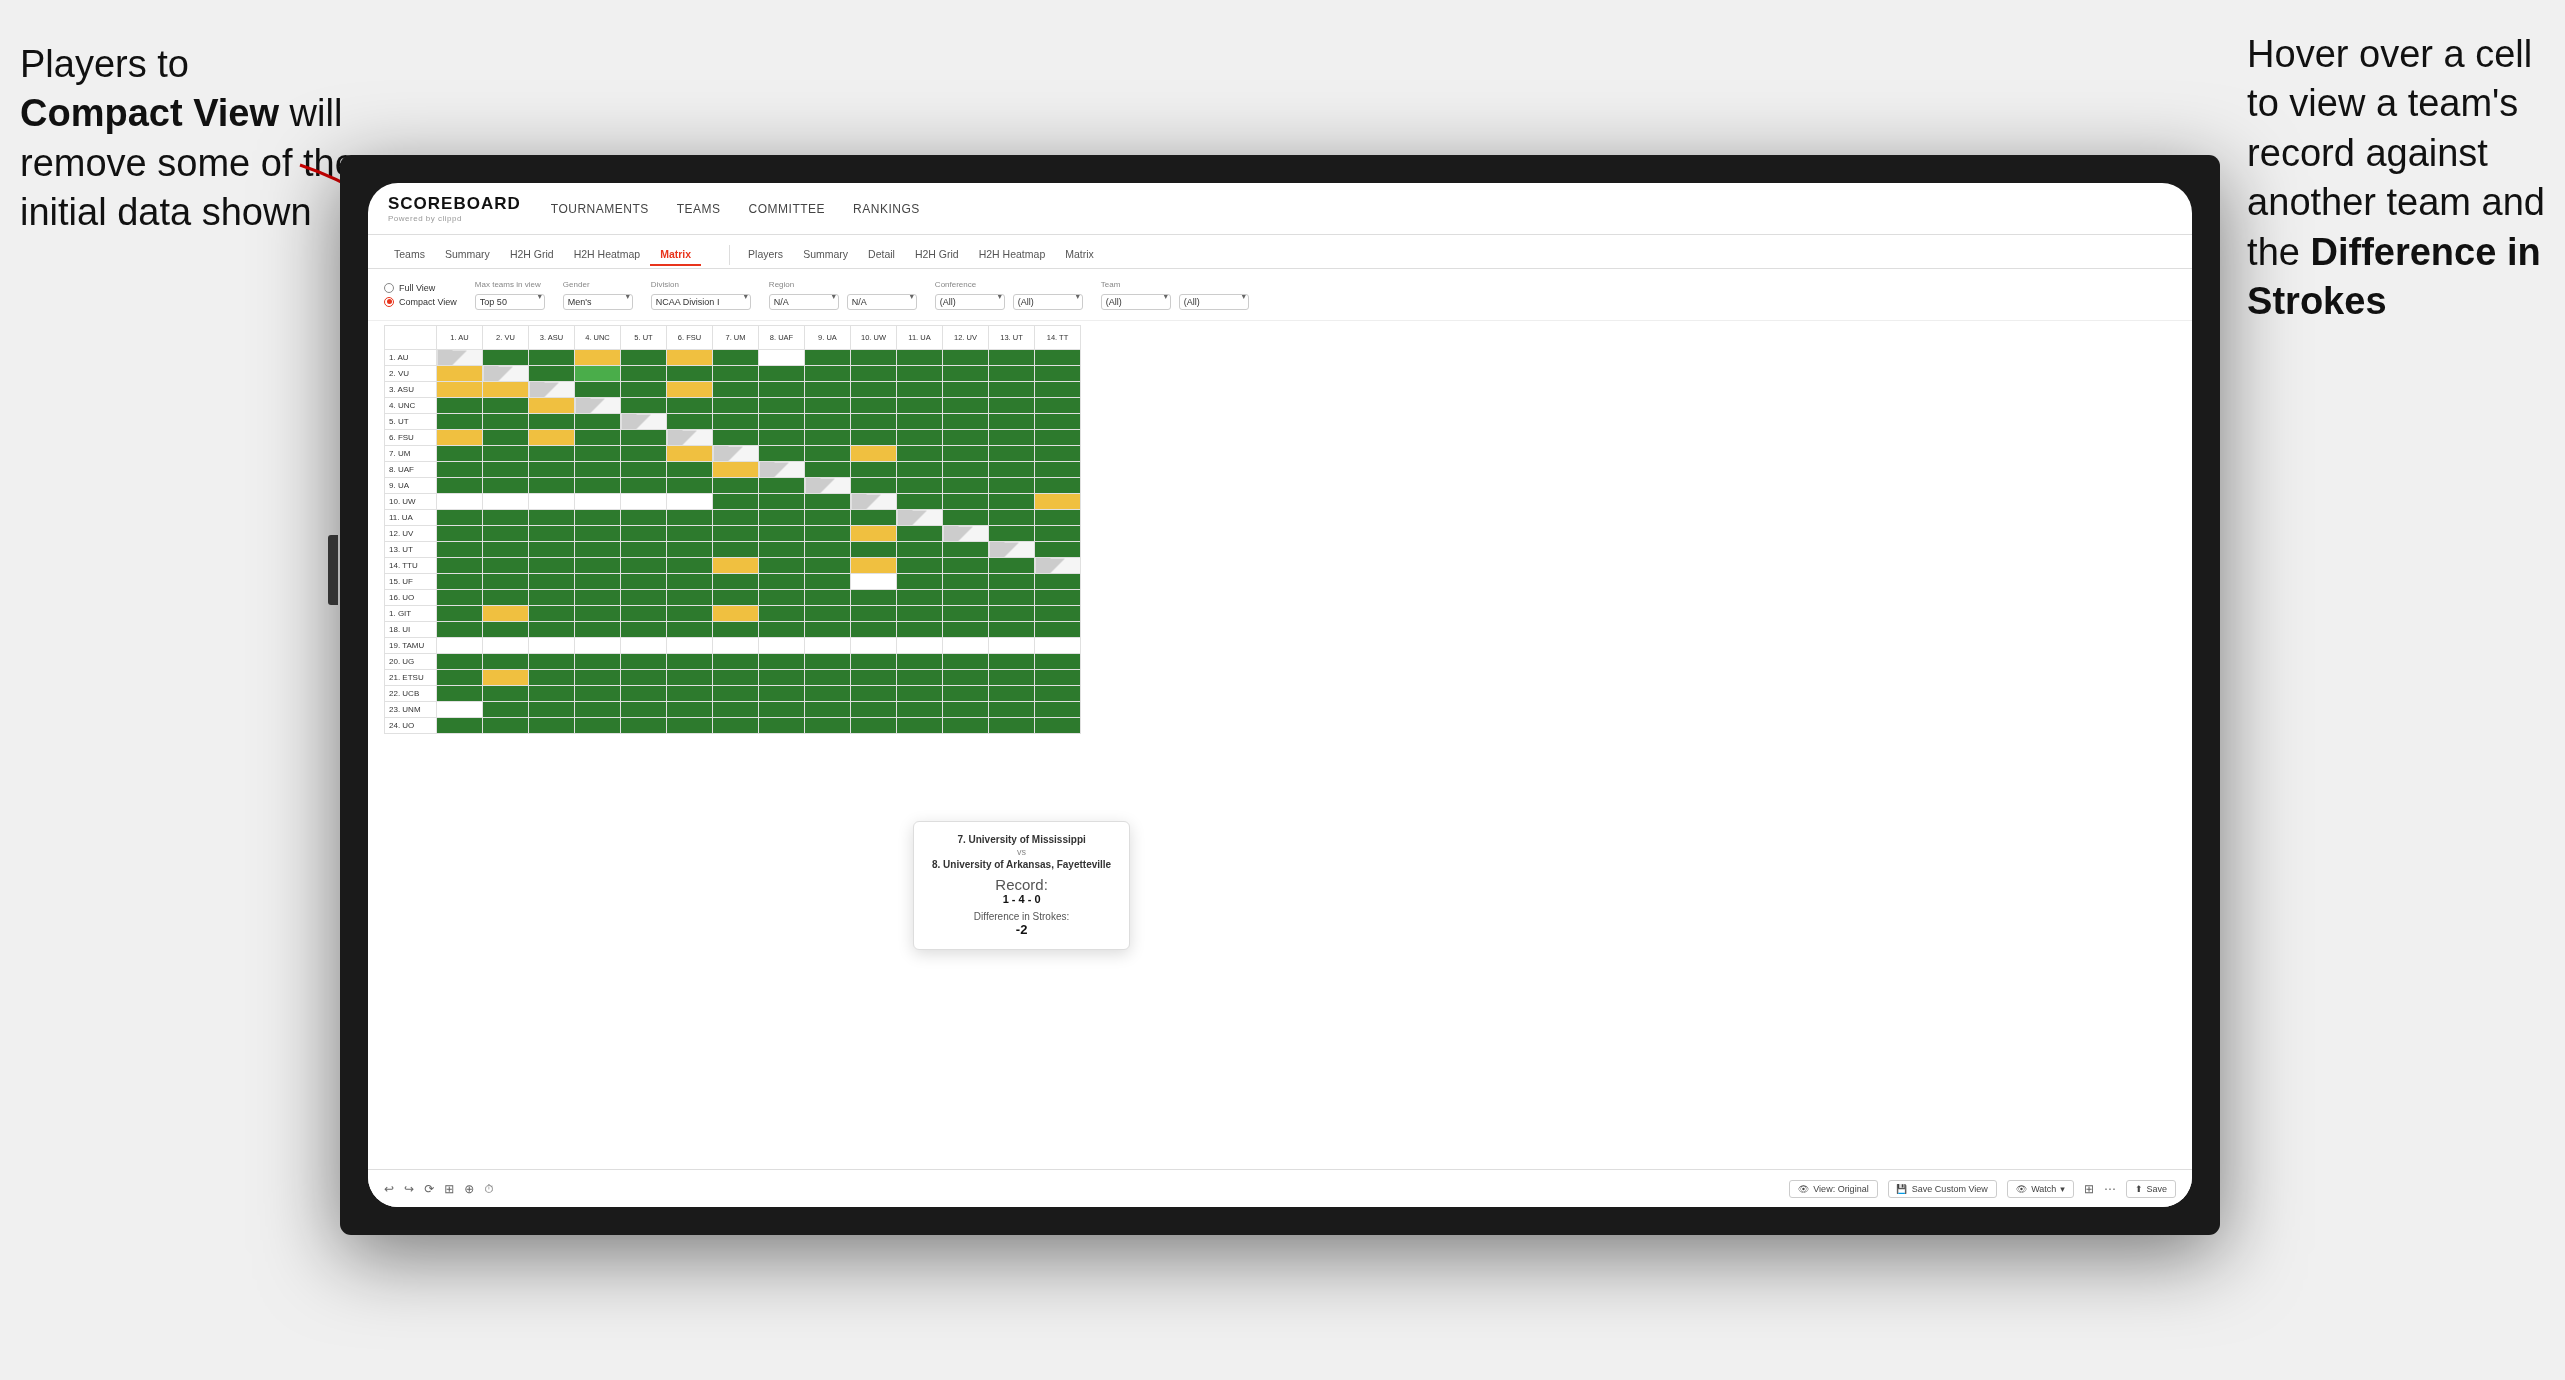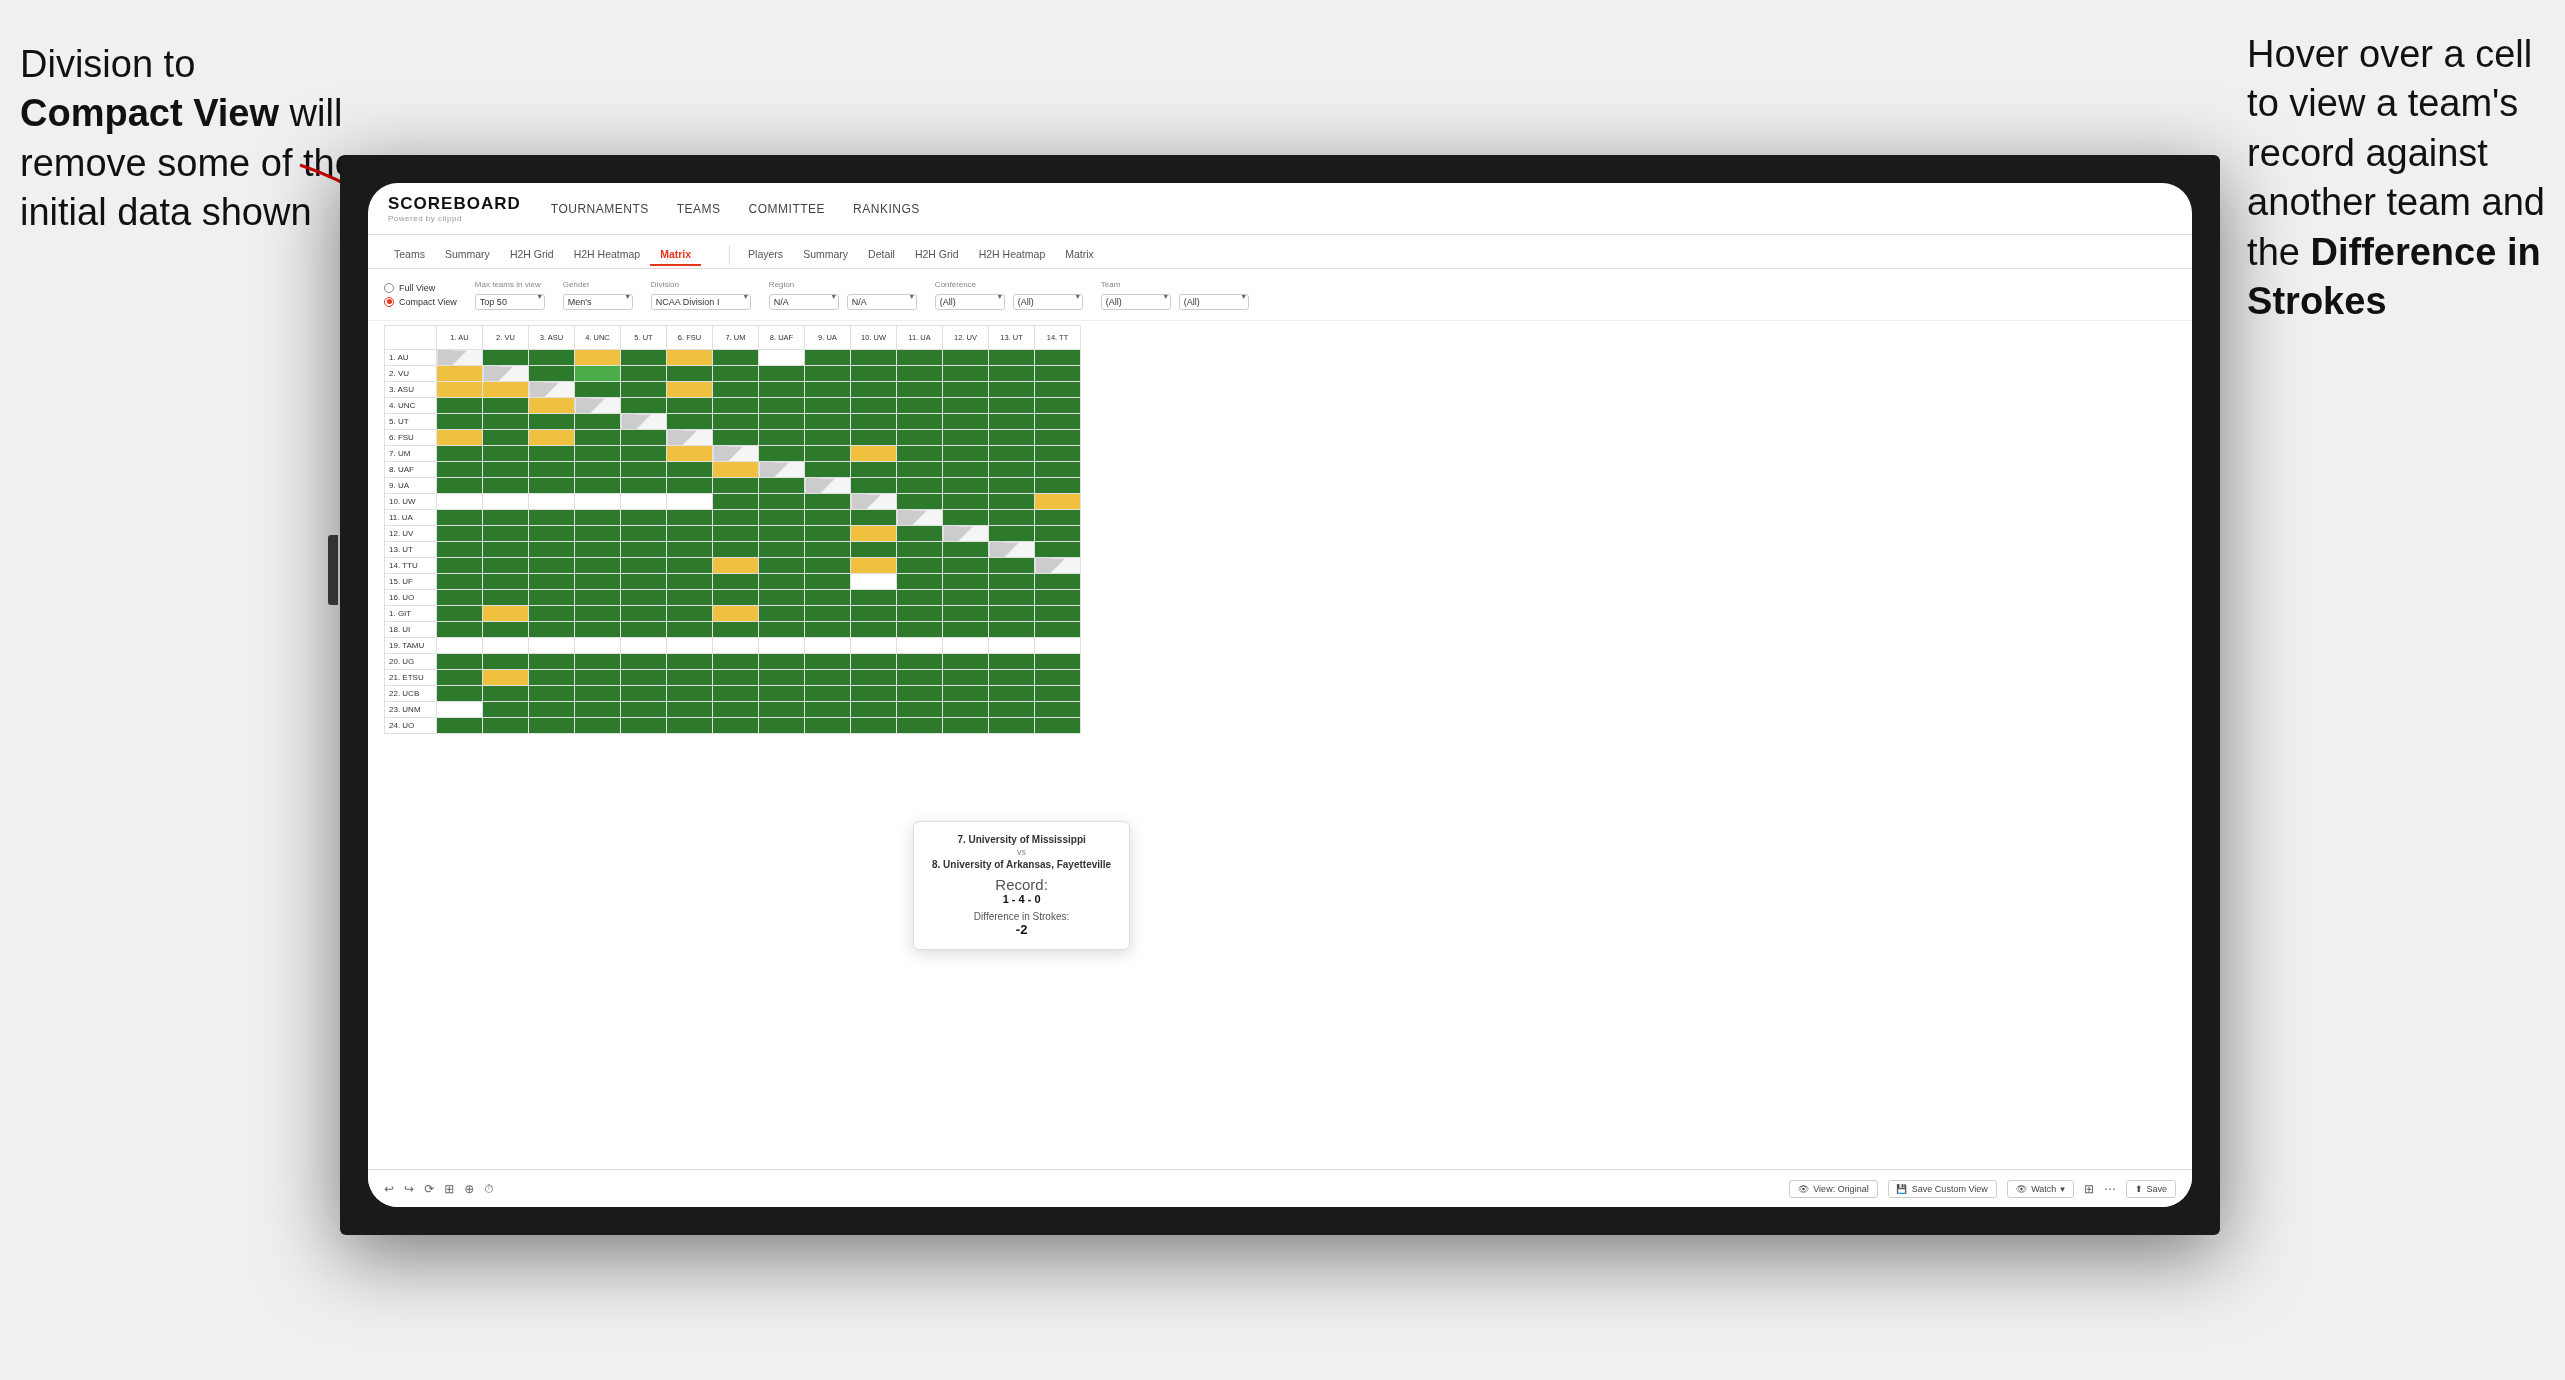--- a/index.html
+++ b/index.html
@@ -40,21 +40,21 @@
     }
 
     
     .tablet {
       position: absolute;
       left: 340px;
       top: 155px;
       width: 1880px;
       height: 1080px;
       background: #1a1a1a;
-      border-radius: 6px;
+      border-radius: 11px;
       box-shadow: 0 20px 80px rgba(0,0,0,0.5);
       padding: 28px;
     }
     .tablet-screen {
       width: 100%;
       height: 100%;
       background: #fff;
       border-radius: 30px;
       overflow: hidden;
       position: relative;
@@ -354,21 +354,21 @@
       position: absolute;
       right: 340px;
       top: 150px;
       pointer-events: none;
     }
   </style>
 </head>
 <body>
 
 <div class="annotation-left">
-  <span>Division to</span><br>
+  <span>Players to</span><br>
   <strong>Compact View</strong>
   <span>will</span><br>
   <span>remove some of the</span><br>
   <span>initial data shown</span>
 </div>
 
 <div class="annotation-right">
   <span>Hover over a cell</span><br>
   <span>to view a team's</span><br>
   <span>record against</span><br>

